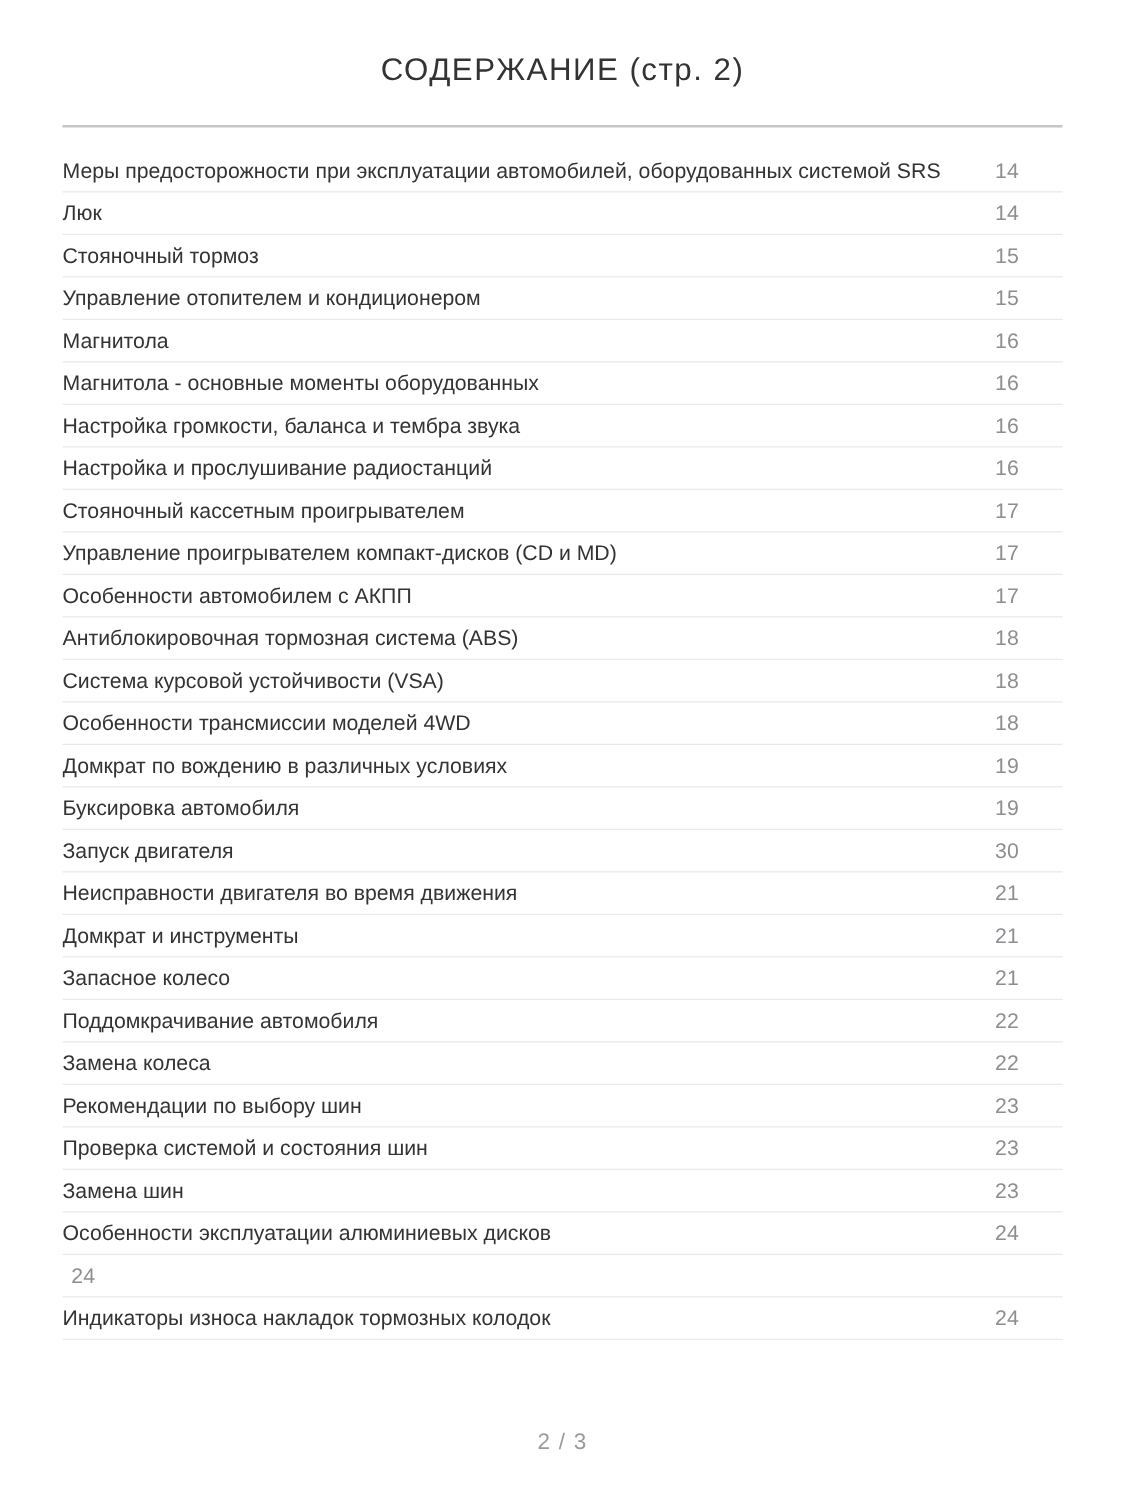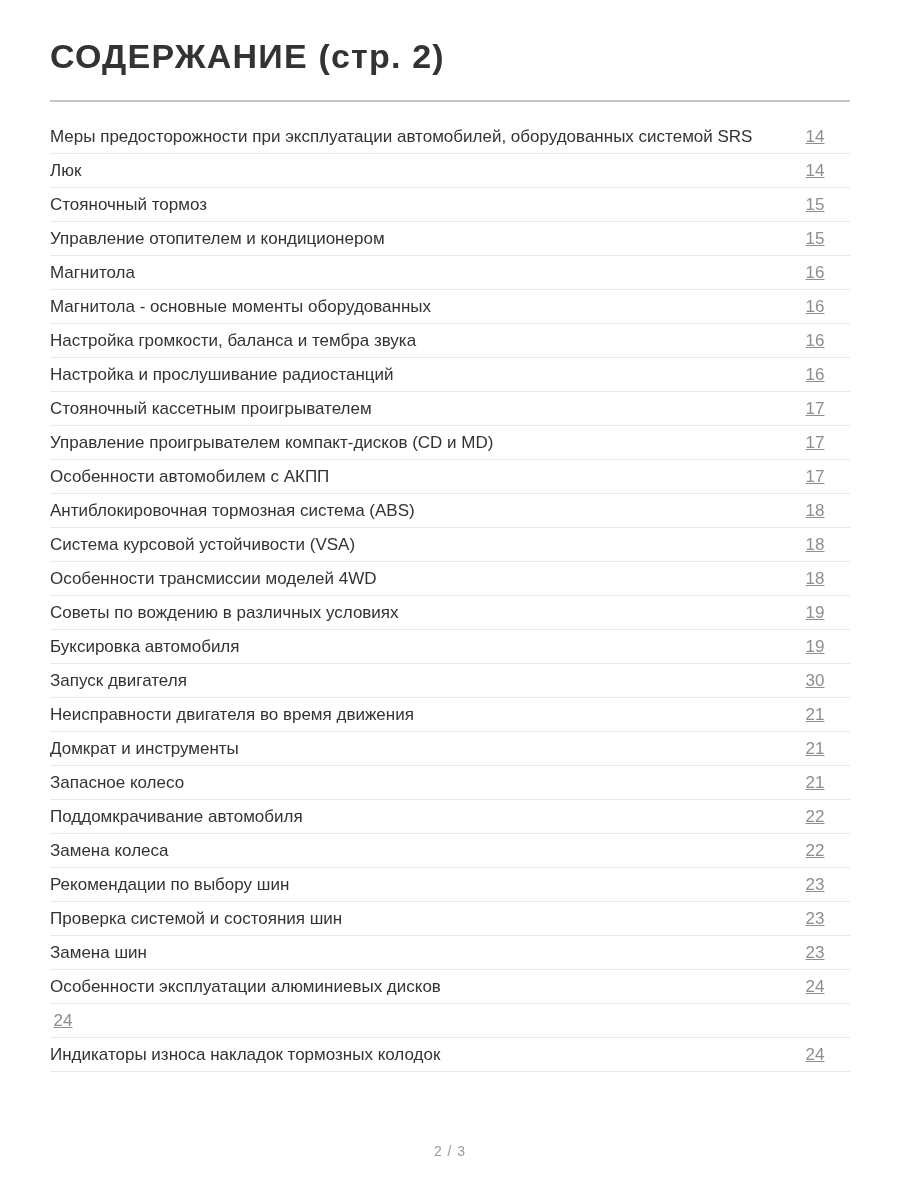--- a/index.html
+++ b/index.html
@@ -11,22 +11,23 @@
     font-family: "Liberation Sans", sans-serif;
     position: relative;
     overflow: hidden;
   }
   .page {
     padding: 41px 50px 0 50px;
     position: relative;
     height: 100%;
   }
   .title {
-    font-size: 34px;
-    font-weight: bold;
+    text-align: center;
+    font-size: 25px;
+    font-weight: normal;
     letter-spacing: 1.2px;
     color: var(--title-color, #333333);
     line-height: 30px;
     margin: 0;
   }
   .divider {
     margin-top: 29px;
     border: none;
     border-top: 2px solid var(--divider-color, #c6c6c6);
     height: 0;
@@ -46,32 +47,31 @@
     flex: 1 1 auto;
     font-size: 17px;
     color: var(--item-color, #333333);
     white-space: nowrap;
     overflow: hidden;
   }
   .toc-page {
     flex: 0 0 auto;
     font-size: 17px;
     color: var(--pagenum-color, #8d8d92);
-    text-align: center;
+    text-align: right;
     min-width: 26px;
-    margin-right: 22px;
-    text-decoration: underline;
+    margin-right: 35px;
   }
   .footer {
     position: absolute;
     left: 0;
     top: 1143px;
     width: 100%;
     text-align: center;
-    font-size: 14px;
+    font-size: 18px;
     letter-spacing: 1px;
     color: var(--footer-color, #9b9b9f);
   }
 </style>
 </head>
 <body style="background: rgb(255, 255, 255);">
 
 <div class="page">
   <h1 class="title">СОДЕРЖАНИЕ (стр. 2)</h1>
 
@@ -128,21 +128,21 @@
       </div>
       <div class="toc-row">
         <span class="toc-label">Система курсовой устойчивости (VSA)</span>
         <span class="toc-page">18</span>
       </div>
       <div class="toc-row">
         <span class="toc-label">Особенности трансмиссии моделей 4WD</span>
         <span class="toc-page">18</span>
       </div>
       <div class="toc-row">
-        <span class="toc-label">Советы по вождению в различных условиях</span>
+        <span class="toc-label">Домкрат по вождению в различных условиях</span>
         <span class="toc-page">19</span>
       </div>
       <div class="toc-row">
         <span class="toc-label">Буксировка автомобиля</span>
         <span class="toc-page">19</span>
       </div>
       <div class="toc-row">
         <span class="toc-label">Запуск двигателя</span>
         <span class="toc-page">30</span>
       </div>

